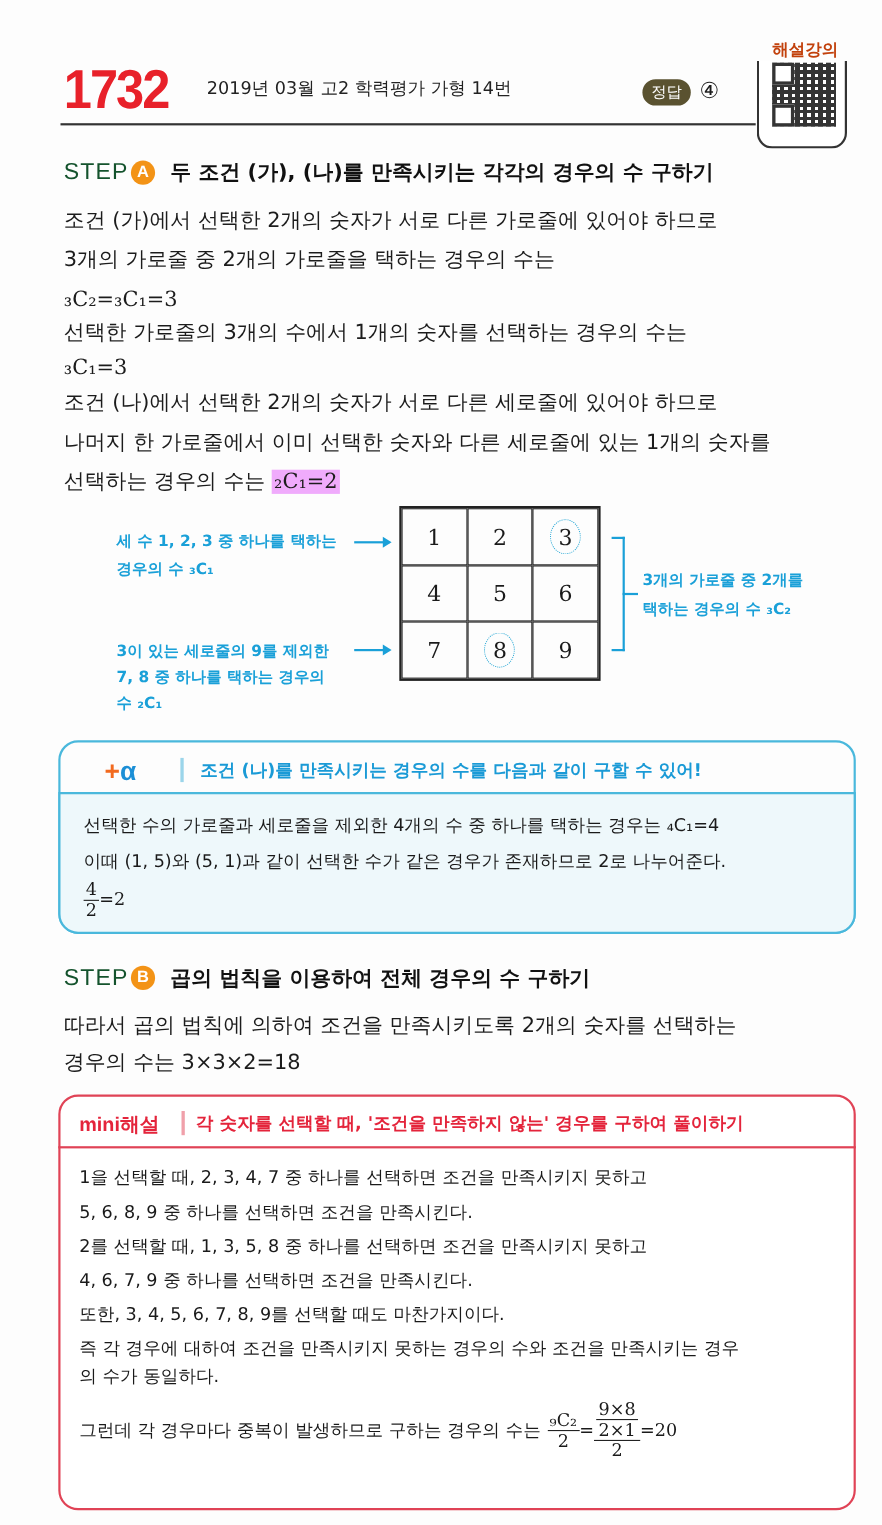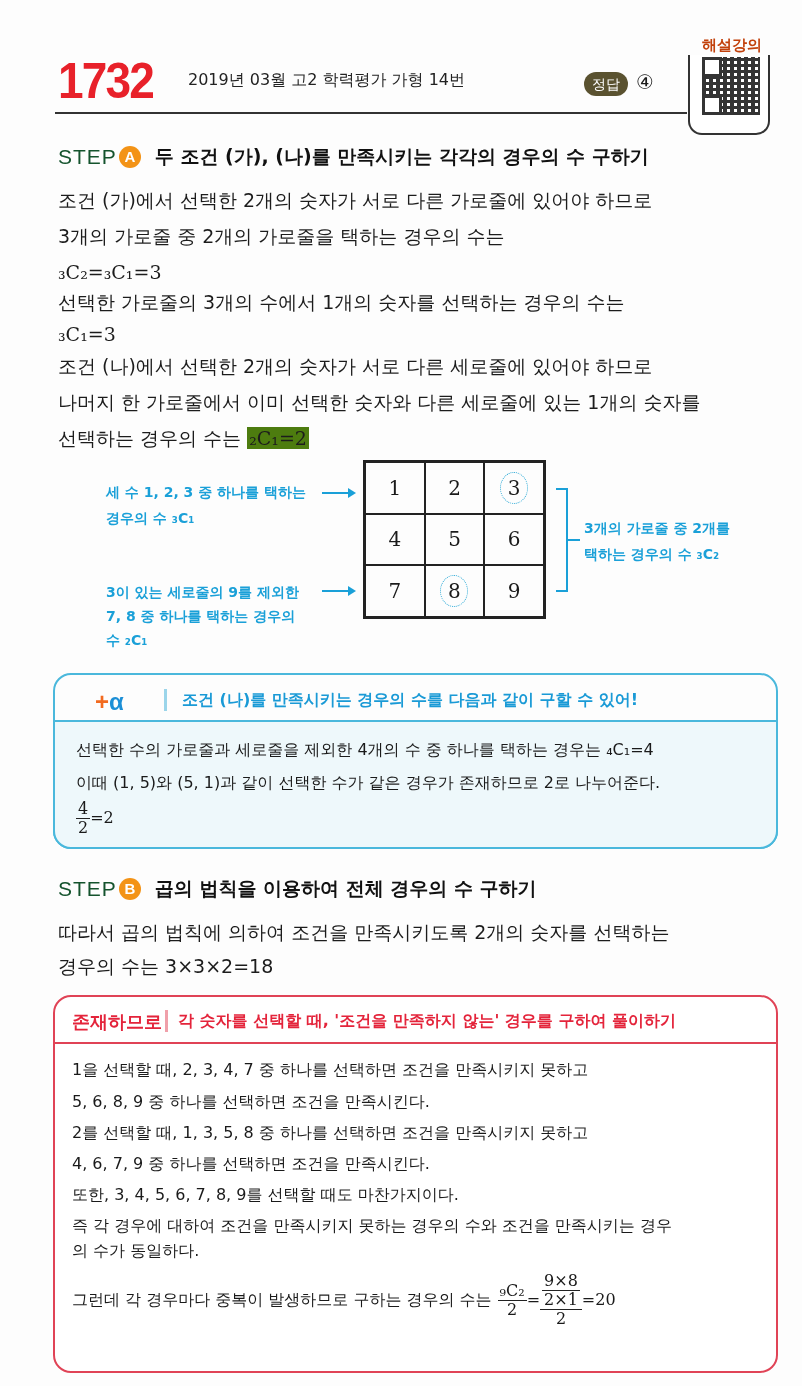--- a/index.html
+++ b/index.html
@@ -17,21 +17,21 @@
       repeating-linear-gradient(90deg, #111 0 4px, transparent 4px 7px),
       repeating-linear-gradient(0deg, #111 0 3px, transparent 3px 6px); opacity: .85; }
   .qr::before, .qr::after { content: ""; position: absolute; width: 14px; height: 14px; border: 3px solid #111; background: #fff; }
   .qr::before { left: 0; top: 0; }
   .qr::after { left: 0; bottom: 0; }
   .step { left: 58px; font-size: 20px; font-weight: bold; display: flex; align-items: center; }
   .step-tag { color: #14532d; font-family: "Liberation Sans", sans-serif; font-size: 21px; font-weight: normal; letter-spacing: 1px; }
   .step-circle { display: inline-block; width: 22px; height: 22px; border-radius: 50%; background: #f39316; color: #fff; font-size: 15px; text-align: center; line-height: 22px; margin: 0 14px 0 2px; font-family: "Liberation Sans", sans-serif; font-weight: bold; }
   .step-title { font-size: 19px; color: #111; }
   .body-line { left: 58px; font-size: 19px; line-height: 28px; white-space: nowrap; color: #1c1c1c; }
-  .hl { background: #4d7c0f; padding: 0 2px; }
+  .hl { background: #f0abfc; padding: 0 2px; }
   .grid { left: 363px; top: 460px; width: 183px; height: 159px; border: 2px solid #222; display: grid; grid-template-columns: repeat(3, 1fr); grid-template-rows: repeat(3, 1fr); }
   .cell { border: 1px solid #222; display: flex; align-items: center; justify-content: center; font-size: 20px; }
   .circ { display: inline-block; width: 28px; height: 32px; border: 1.5px dotted #2aa9d6; border-radius: 50%; text-align: center; line-height: 30px; }
   .ann { font-size: 14px; font-weight: bold; color: #1aa0d8; line-height: 24px; white-space: nowrap; }
   .arrow-r { height: 2px; background: #1aa0d8; }
   .arrow-r::after { content: ""; position: absolute; right: -2px; top: -4px; border-left: 8px solid #1aa0d8; border-top: 5px solid transparent; border-bottom: 5px solid transparent; }
   .alpha-box { left: 53px; top: 673px; width: 725px; height: 176px; border: 2px solid #4ab8dc; border-radius: 18px; }
   .alpha-inner { left: 53px; top: 720px; width: 725px; height: 129px; border: 2px solid #4ab8dc; border-radius: 0 0 18px 18px; background: #eef8fb; }
   .alpha-logo { left: 95px; top: 688px; font-size: 24px; font-weight: bold; color: #f26a1f; font-family: "Liberation Sans", sans-serif; }
   .alpha-logo .a { color: #1c8fd6; }
@@ -120,21 +120,21 @@
 <div class="abs step" style="top:876px">
   <span class="step-tag">STEP</span>
   <span class="step-circle">B</span>
   <span class="step-title">곱의 법칙을 이용하여 전체 경우의 수 구하기</span>
 </div>
 <div class="abs body-line" style="top:918px">따라서 곱의 법칙에 의하여 조건을 만족시키도록 2개의 숫자를 선택하는</div>
 <div class="abs body-line" style="top:952px">경우의 수는 3×3×2=18</div>
 
 <div class="abs mini-box"></div>
 <div class="abs mini-inner"></div>
-<div class="abs mini-logo">존재하므로</div>
+<div class="abs mini-logo">mini해설</div>
 <div class="abs bar" style="left:165px; top:1010px; background:#f0a0aa"></div>
 <div class="abs mini-title">각 숫자를 선택할 때, '조건을 만족하지 않는' 경우를 구하여 풀이하기</div>
 <div class="abs mini-line" style="top:1057px">1을 선택할 때, 2, 3, 4, 7 중 하나를 선택하면 조건을 만족시키지 못하고</div>
 <div class="abs mini-line" style="top:1089px">5, 6, 8, 9 중 하나를 선택하면 조건을 만족시킨다.</div>
 <div class="abs mini-line" style="top:1120px">2를 선택할 때, 1, 3, 5, 8 중 하나를 선택하면 조건을 만족시키지 못하고</div>
 <div class="abs mini-line" style="top:1151px">4, 6, 7, 9 중 하나를 선택하면 조건을 만족시킨다.</div>
 <div class="abs mini-line" style="top:1182px">또한, 3, 4, 5, 6, 7, 8, 9를 선택할 때도 마찬가지이다.</div>
 <div class="abs mini-line" style="top:1213px">즉 각 경우에 대하여 조건을 만족시키지 못하는 경우의 수와 조건을 만족시키는 경우</div>
 <div class="abs mini-line" style="top:1238px">의 수가 동일하다.</div>
 <div class="abs mini-line" style="top:1272px; display:flex; align-items:center">

